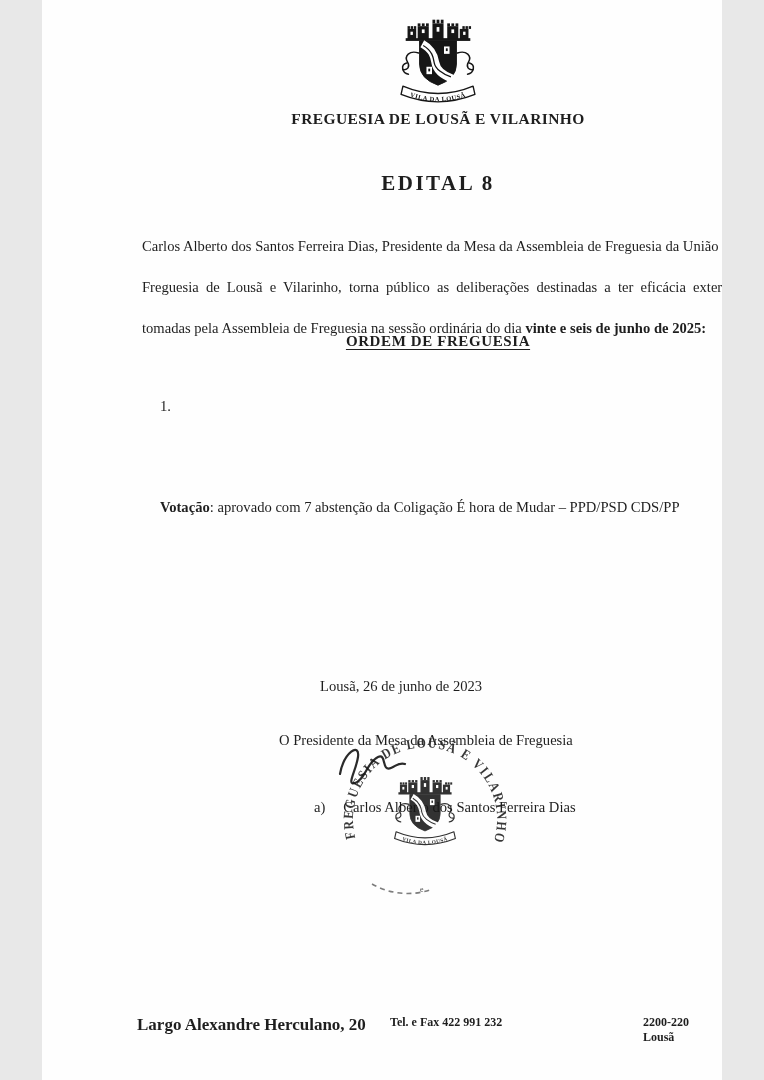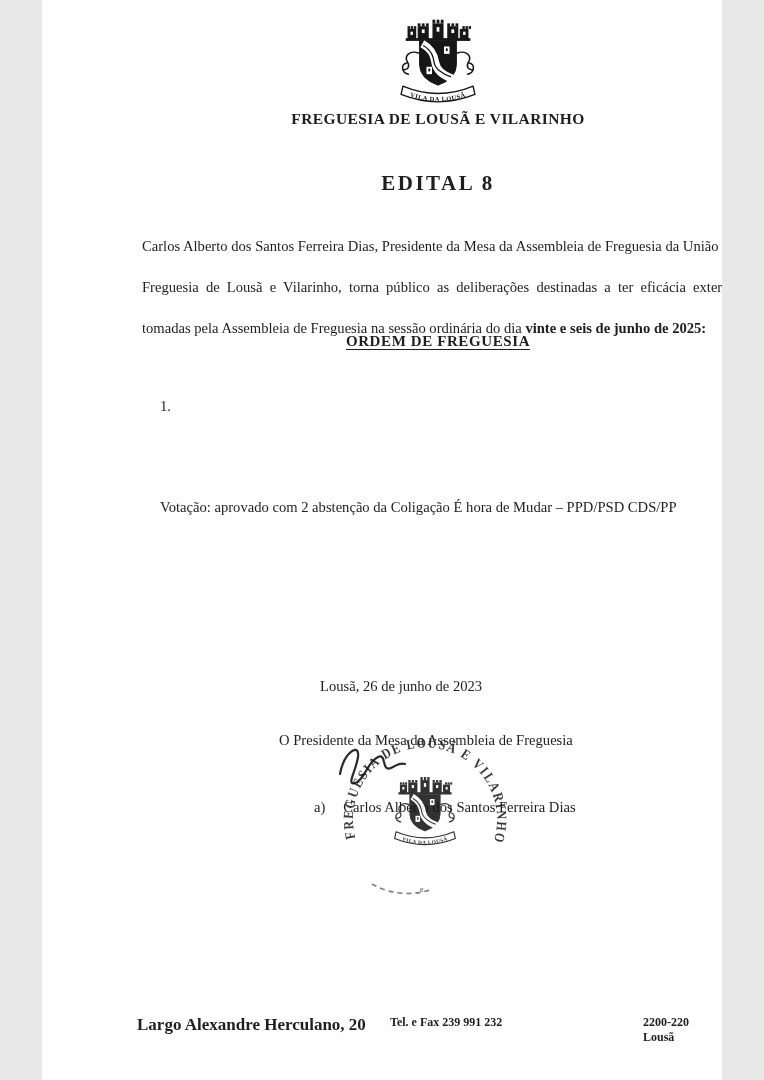--- a/index.html
+++ b/index.html
@@ -26,21 +26,21 @@
   .intro b{font-weight:bold;}
   
   .agenda-heading{left:28px;top:333px;width:736px;text-align:center;
     font-size:15px;font-weight:bold;letter-spacing:.6px;
     text-decoration:underline;text-underline-offset:3px;}
   .agenda-number{left:118px;top:390px;font-size:14.6px;line-height:33px;}
   .agenda-text{left:145px;top:390px;width:549px;
     font-size:14.6px;line-height:33px;text-align:justify;}
   
   .vote-line{left:118px;top:499px;width:576px;font-size:14.6px;}
-  .vote-line b{font-weight:normal;}
+  .vote-line b{font-weight:bold;}
   
   .place-date{left:278px;top:678px;font-size:14.6px;}
   .signer-title{left:237px;top:732px;font-size:14.6px;}
   .signature-line{left:272px;top:799px;font-size:14.6px;z-index:1;}
   .signature-line .sig-prefix{margin-right:18px;}
   .stamp-wrap{left:292px;top:722px;width:182px;height:186px;z-index:2;}
   
   .footer-address{left:95px;top:1015px;font-size:17px;font-weight:bold;}
   .footer-phone{left:348px;top:1015px;font-size:12px;font-weight:bold;}
   .footer-postal{left:601px;top:1015px;font-size:12px;font-weight:bold;}
@@ -126,21 +126,21 @@
   <div class="abs header-block">
     <div class="org-name">FREGUESIA DE LOUSÃ E VILARINHO</div>
   </div>
   <div class="abs doc-title">EDITAL 8</div>
 
   <p class="abs intro" style="margin:0"><span>Carlos Alberto dos Santos Ferreira Dias, Presidente da Mesa da Assembleia de Freguesia da União de Freguesia de Lousã e Vilarinho, torna público as deliberações destinadas a ter eficácia externa tomadas pela Assembleia de Freguesia na sessão ordinária do dia </span><b>vinte e seis de junho de 2025:</b></p>
 
   <div class="abs agenda-heading">ORDEM DE FREGUESIA</div>
   <div class="abs agenda-number">1.</div>
 
-  <div class="abs vote-line"><b>Votação</b><span>: aprovado com 2 abstenção da Coligação É hora de Mudar – PPD/PSD CDS/PP</span></div>
+  <div class="abs vote-line"><b>Votação</b><span>: aprovado com 7 abstenção da Coligação É hora de Mudar – PPD/PSD CDS/PP</span></div>
 
   <div class="abs place-date">Lousã, 26 de junho de 2023</div>
   <div class="abs signer-title">O Presidente da Mesa da Assembleia de Freguesia</div>
   <div class="abs signature-line">
     <span class="sig-prefix">a)</span><span>Carlos Alberto dos Santos Ferreira Dias</span>
   </div>
 
   <svg class="abs stamp-wrap" viewBox="0 0 182 186">
     <g opacity="0.88">
       <path id="stampArc" d="M 22,118 A 72,72 0 1 1 160,118" fill="none"></path>
@@ -148,16 +148,16 @@
         <textPath href="#stampArc" startOffset="2">FREGUESIA DE LOUSÃ E VILARINHO</textPath>
       </text>
       <use href="#crest" x="53" y="52" width="76" height="79"></use>
       <path d="M 38,162 A 72,72 0 0 0 96,168" fill="none" stroke="#3a3a3a" stroke-width="1.6" stroke-dasharray="5 4" opacity="0.75"></path>
       <text class="stamp-mark" x="86" y="170">e</text>
     </g>
     <path d="M 6,52 C 10,30 26,20 24,35 C 22,49 12,64 21,61 C 31,58 33,40 44,35 C 53,31 47,50 57,46 C 63,43.5 65,40 71,42" fill="none" stroke="#181818" stroke-width="2.2" stroke-linecap="round" opacity="0.92"></path>
   </svg>
 
   <div class="abs footer-address">Largo Alexandre Herculano, 20</div>
-  <div class="abs footer-phone">Tel. e Fax 239 991 232</div>
+  <div class="abs footer-phone">Tel. e Fax 422 991 232</div>
   <div class="abs footer-postal">2200-220 Lousã</div>
 
 </div>
 
 </body></html>

